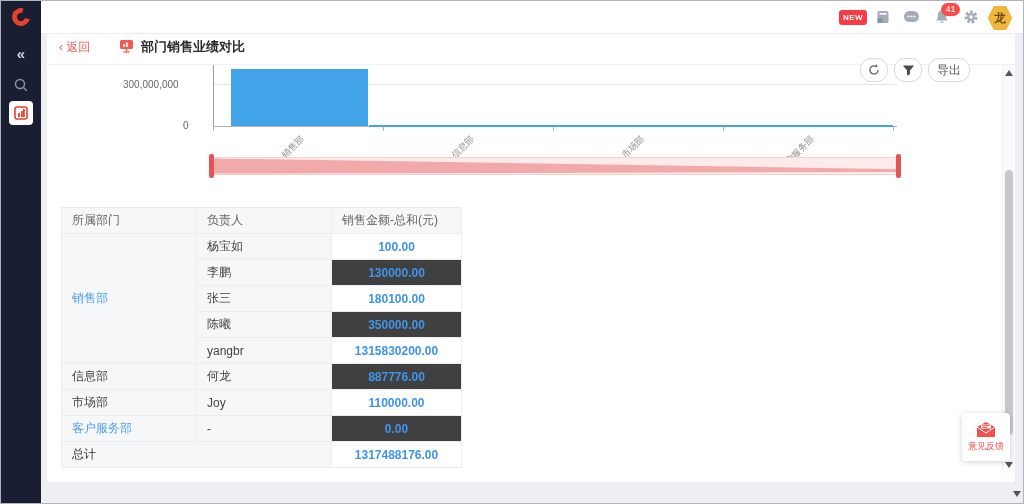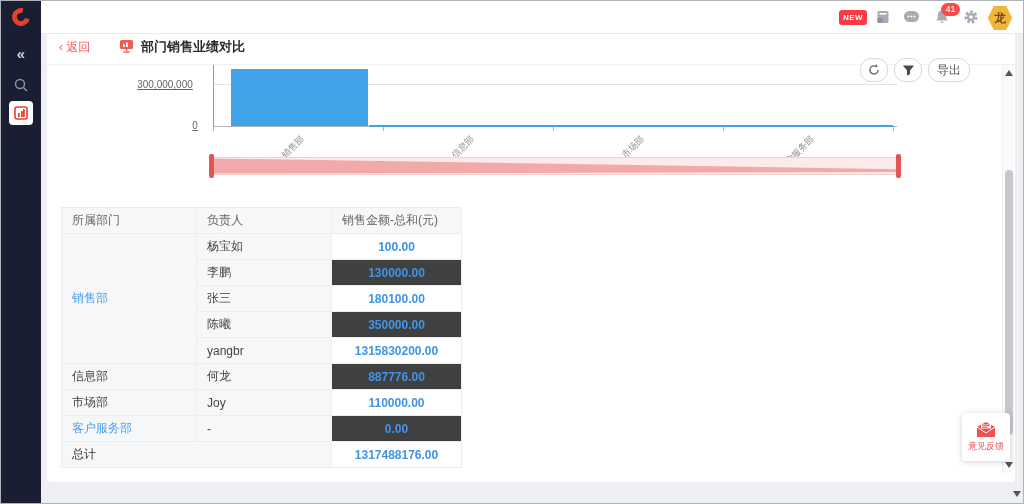--- a/index.html
+++ b/index.html
@@ -50,21 +50,21 @@
   .tool-btn { position:absolute; top:7px; height:24px; border:1px solid #d9d9d9; border-radius:11px;
               background:#fff; display:flex; align-items:center; justify-content:center; cursor:pointer;margin-top:24px; }
   .btn-refresh { left:813px; width:28px; }
   .btn-filter { left:847px; width:28px; }
   .btn-export { left:881px; width:42px; font-size:12px; color:#555; }
 
   
   .chart-zone { position:absolute; left:0; top:38px; width:952px; height:132px; overflow:hidden; }
   .y-grid { position:absolute; left:166px; top:19px; width:684px; height:1px; background:#e4e4e4; }
   .y-axis { position:absolute; left:166px; top:0; width:1px; height:61px; background:#9b9b9b; }
-  .ytick { position:absolute; width:84px; text-align:center; font-size:10px; color:#666;text-decoration:underline; }
+  .ytick { position:absolute; width:84px; text-align:left; font-size:10px; color:#666; }
   .ytick-300 { left:76px; top:14px; }
   .ytick-0 { left:136px; top:55px; width:24px; }
   .bar-main { position:absolute; left:184px; top:4px; width:137px; height:57px; background:#41a3e8; }
   .x-base { position:absolute; left:166px; top:61px; width:684px; height:1px; background:#b3b3b3; }
   .tiny-bars { position:absolute; left:322px; top:60px; width:524px; height:2px; background:#41a3e8; }
   .xtick { position:absolute; top:62px; width:1px; height:4px; background:#b3b3b3; }
   .xlabel { position:absolute; top:68px; width:70px; text-align:right; font-size:9px; color:#8a8a8a;
             transform:rotate(-45deg); transform-origin:100% 0; }
   .datazoom { position:absolute; left:166px; top:92px; width:687px; height:18px; background:#fdeaea;
               border:1px solid #f6cfcf; border-radius:2px; cursor:pointer; }

